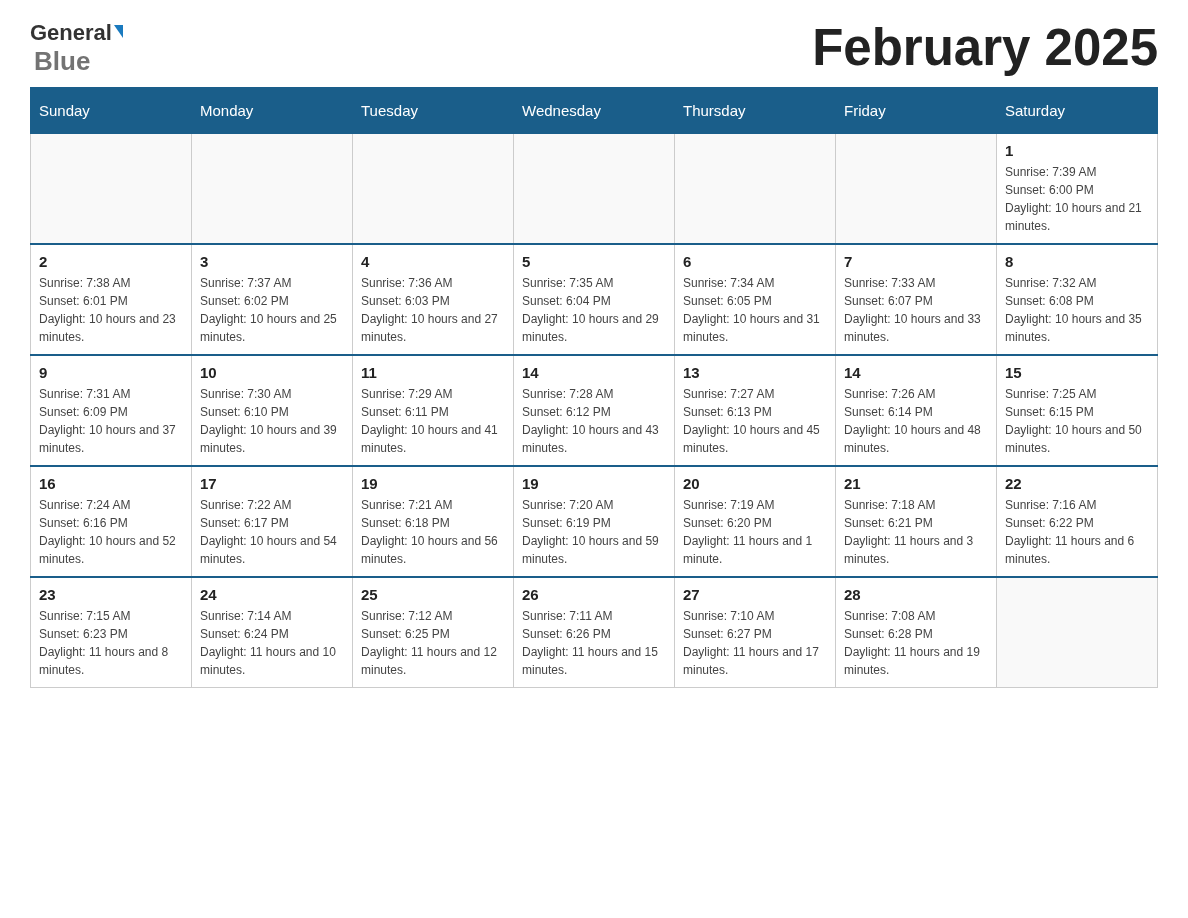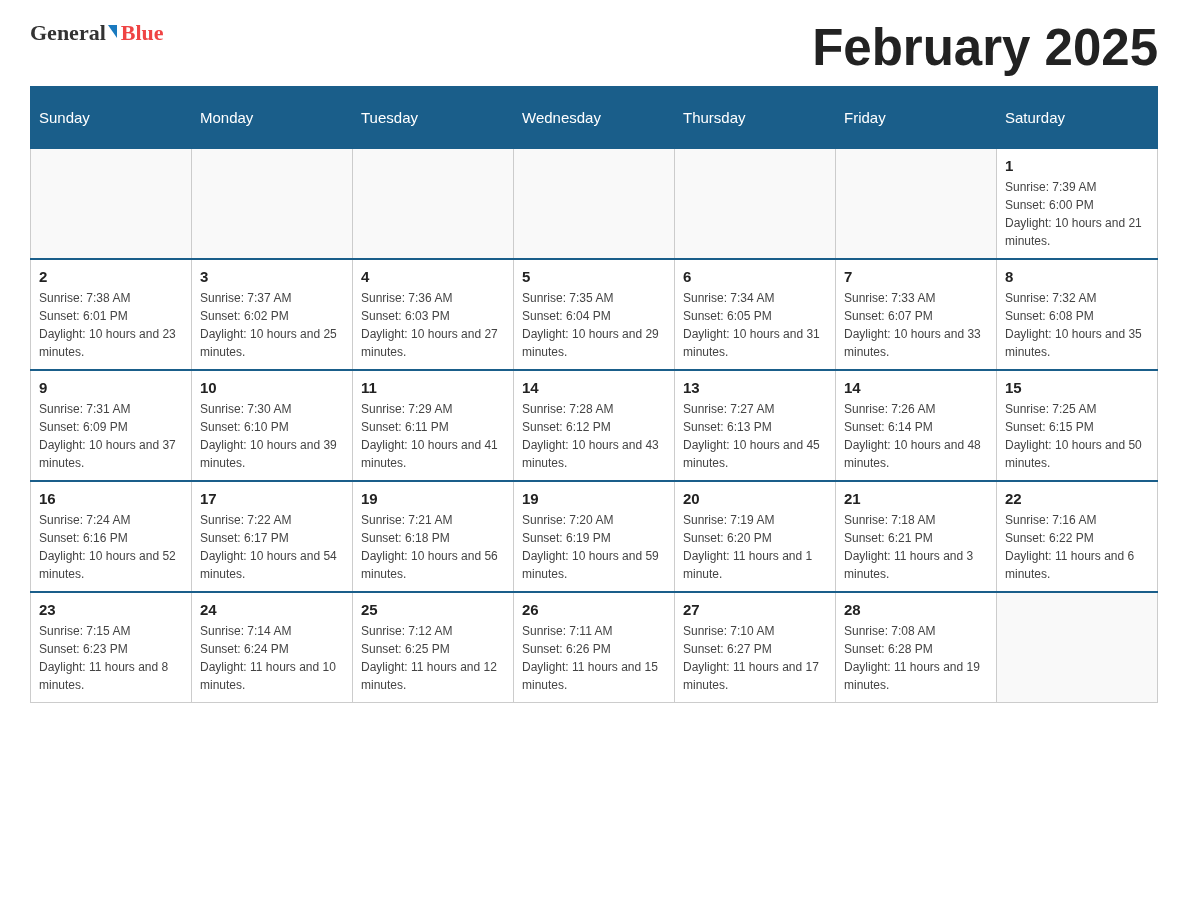--- a/index.html
+++ b/index.html
@@ -11,23 +11,22 @@
       min-height: 918px;
     }
     .header {
       display: flex;
       justify-content: space-between;
       align-items: flex-start;
       margin-bottom: 10px;
     }
     .logo {
       display: flex;
-      flex-direction: row;
+      flex-direction: column;
       align-items: flex-start;
-      font-family: Liberation Serif, serif;
     }
     .logo-text {
       font-size: 22px;
       font-weight: bold;
       color: #333;
     }
     .logo-triangle {
       display: inline-block;
       width: 0;
       height: 0;
@@ -54,21 +53,21 @@
       margin-top: 4px;
     }
     .calendar {
       width: 100%;
       border-collapse: collapse;
       margin-top: 8px;
     }
     .calendar th {
       background-color: #1a5e8a;
       color: #fff;
-      padding: 22px 8px;
+      padding: 14px 8px;
       text-align: left;
       font-size: 15px;
       font-weight: normal;
       border: 1px solid #1a5e8a;
     }
     .calendar td {
       vertical-align: top;
       padding: 8px;
       border: 1px solid #ccc;
       width: calc(100% / 7);
@@ -101,21 +100,21 @@
 </head>
 <body>
 
 <div class="header">
   <div class="logo">
     <div style="display:flex; align-items:center;">
       <span class="logo-text">General</span>
       <span class="logo-triangle"></span>
     </div>
     <div style="margin-left: 4px;">
-      <span style="font-size:22px; font-weight:bold; color:#ef4444;margin-top:46px;">Blue</span>
+      <span style="font-size:26px; font-weight:bold; color:#737373;margin-top:46px;">Blue</span>
     </div>
   </div>
   <div class="title-section">
     <div class="month-title">February 2025</div>
   </div>
 </div>
 
 <table class="calendar">
   <thead>
     <tr>

